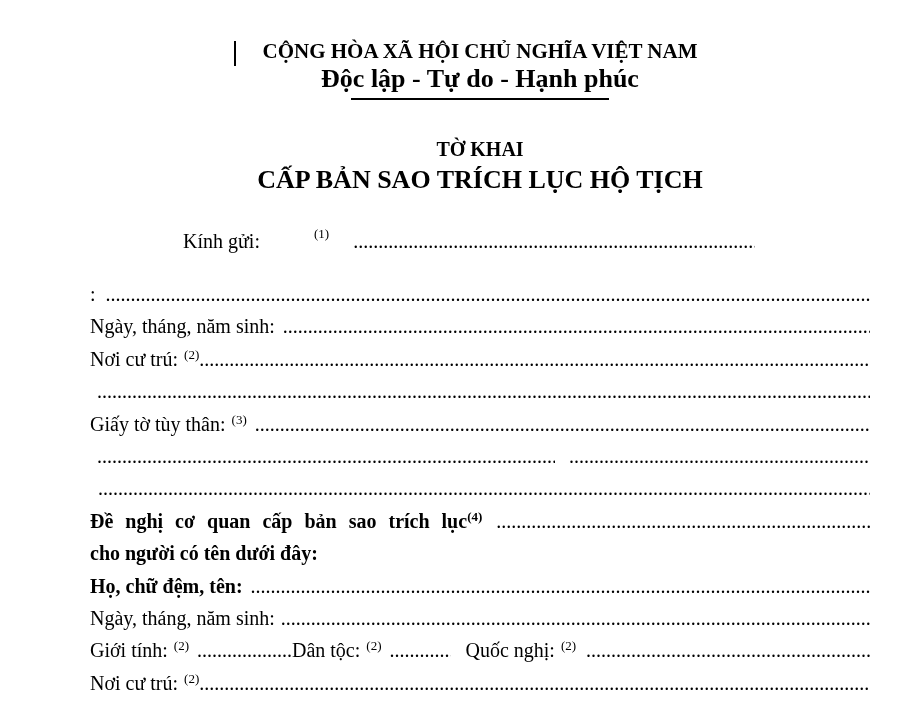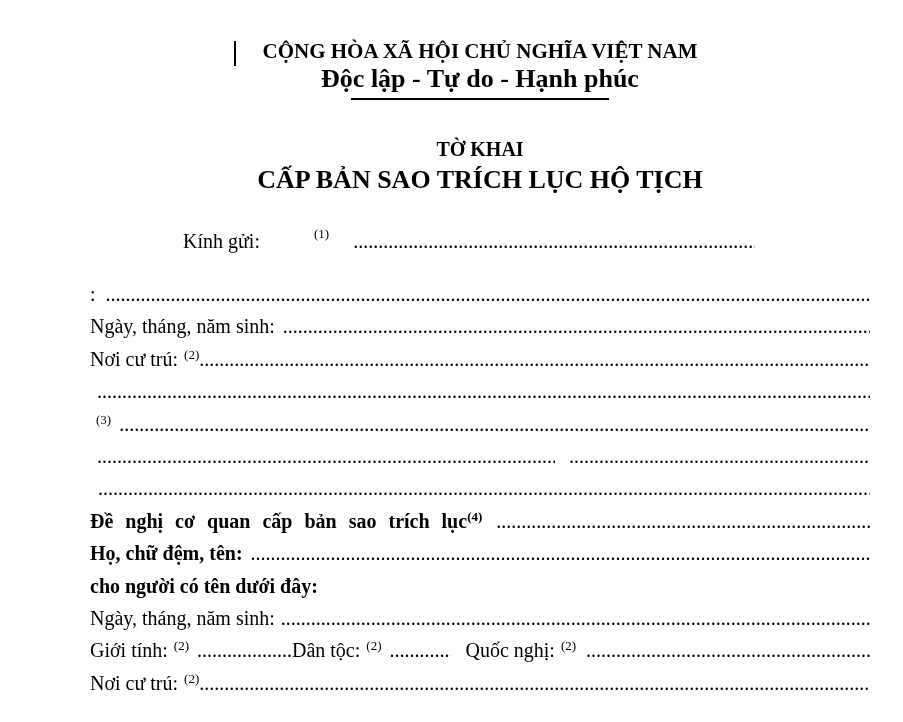--- a/index.html
+++ b/index.html
@@ -92,20 +92,21 @@
       <span class="g6"></span>
       <sup class="note">(2)</sup>
       <span class="dots"></span>
     </div>
 
     <div class="row indent">
       <span class="dots"></span>
     </div>
 
     <div class="row">
+      <span class="nowrap">Giấy tờ tùy thân:</span>
       <span class="g6"></span>
       <sup class="note">(3)</sup>
       <span class="g8"></span>
       <span class="dots"></span>
     </div>
 
     <div class="row indent">
       <span class="dots fixed" style="width:458px"></span>
       <span class="g14"></span>
       <span class="dots"></span>
@@ -117,27 +118,27 @@
     </div>
 
     <div class="row">
       <span class="b wide nowrap">Đề nghị cơ quan cấp bản sao trích lục</span>
         <sup class="note b">(4)</sup>
       <span class="g14"></span>
       <span class="dots"></span>
     </div>
 
     <div class="row">
+      <span class="b nowrap">cho người có tên dưới đây:</span>
+    </div>
+
+    <div class="row">
       <span class="b nowrap">Họ, chữ đệm, tên:</span>
       <span class="g8"></span>
       <span class="dots"></span>
-    </div>
-
-    <div class="row">
-      <span class="b nowrap">cho người có tên dưới đây:</span>
     </div>
 
     <div class="row">
       <span class="nowrap">Ngày, tháng, năm sinh:</span>
       <span class="g6"></span>
       <span class="dots"></span>
     </div>
 
     <div class="row">
       <span class="nowrap">Giới tính:</span>

